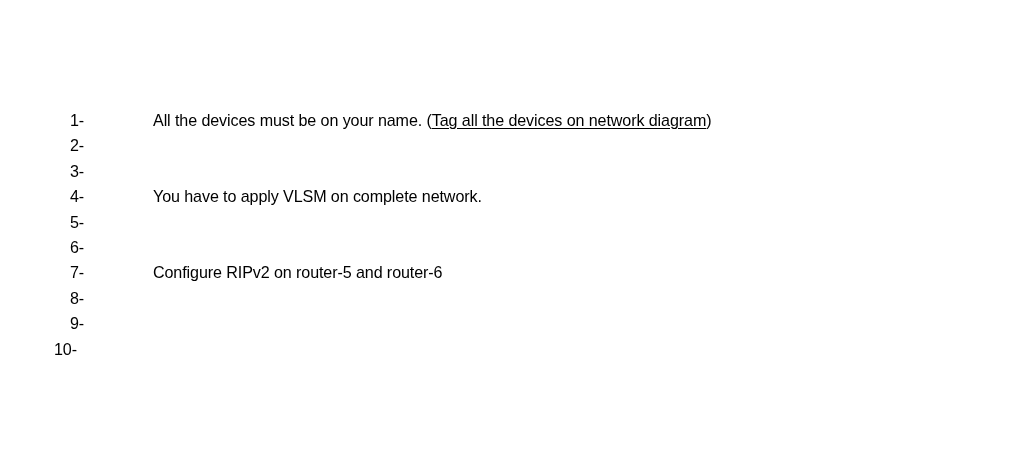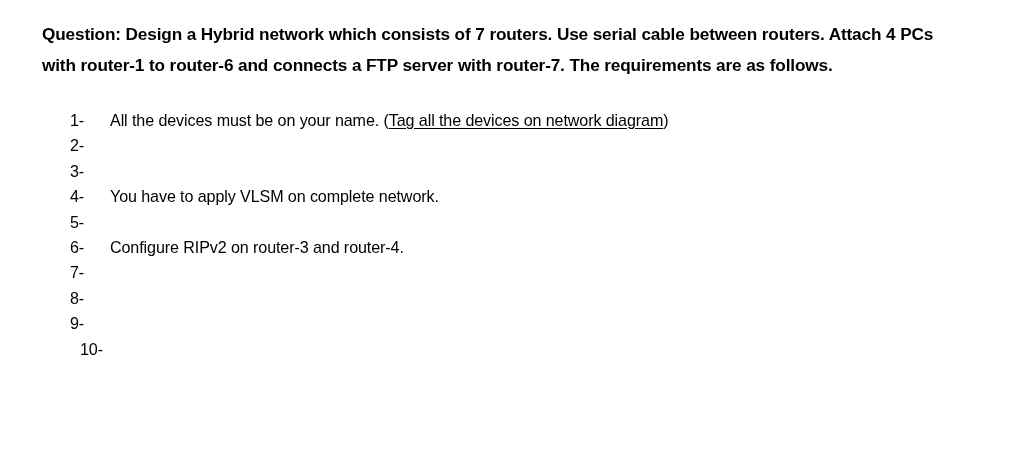--- a/index.html
+++ b/index.html
@@ -65,43 +65,43 @@
     position: absolute;
     left: 70px;
     top: 0;
     width: 36px;
     text-align: left;
     white-space: nowrap;
   }
 
   
   .req-item.wide-marker .req-marker {
-    left: 80px;
+    left: 54px;
     width: 44px;
   }
 
   .req-text {
     display: block;
+    margin-left: 43px;
   }
 
   .bold {
     font-weight: bold;
   }
 
   .underline {
     text-decoration: underline;
     text-underline-offset: 1.5px;
   }
 </style>
 </head>
 <body>
 
 <div class="page">
 
-  <p class="question-block">Question: Design a Hybrid network which consists of 7 routers. Use serial cable between routers. Attach 4 PCs with router-1 to router-6 and connects a FTP server with router-7. The requirements are as follows.</p>
 
   <div class="requirements">
 
     <div class="req-item">
       <span class="req-marker">1-</span>
       <span class="req-text"><span>All the devices must be on your name. (</span><span class="underline">Tag all the devices on network diagram</span><span>)</span></span>
     </div>
 
     <div class="req-item">
       <span class="req-marker">2-</span>
@@ -115,25 +115,25 @@
       <span class="req-marker">4-</span>
       <span class="req-text"><span>You have to apply VLSM on complete network.</span></span>
     </div>
 
     <div class="req-item">
       <span class="req-marker">5-</span>
     </div>
 
     <div class="req-item">
       <span class="req-marker">6-</span>
-      <span class="req-text"><span>Configure RIPv2 on router-3 and router-4.</span></span>
     </div>
 
     <div class="req-item">
       <span class="req-marker">7-</span>
+      <span class="req-text"><span>Configure RIPv2 on router-5 and router-6</span></span>
     </div>
 
     <div class="req-item">
       <span class="req-marker">8-</span>
     </div>
 
     <div class="req-item">
       <span class="req-marker">9-</span>
     </div>
 

